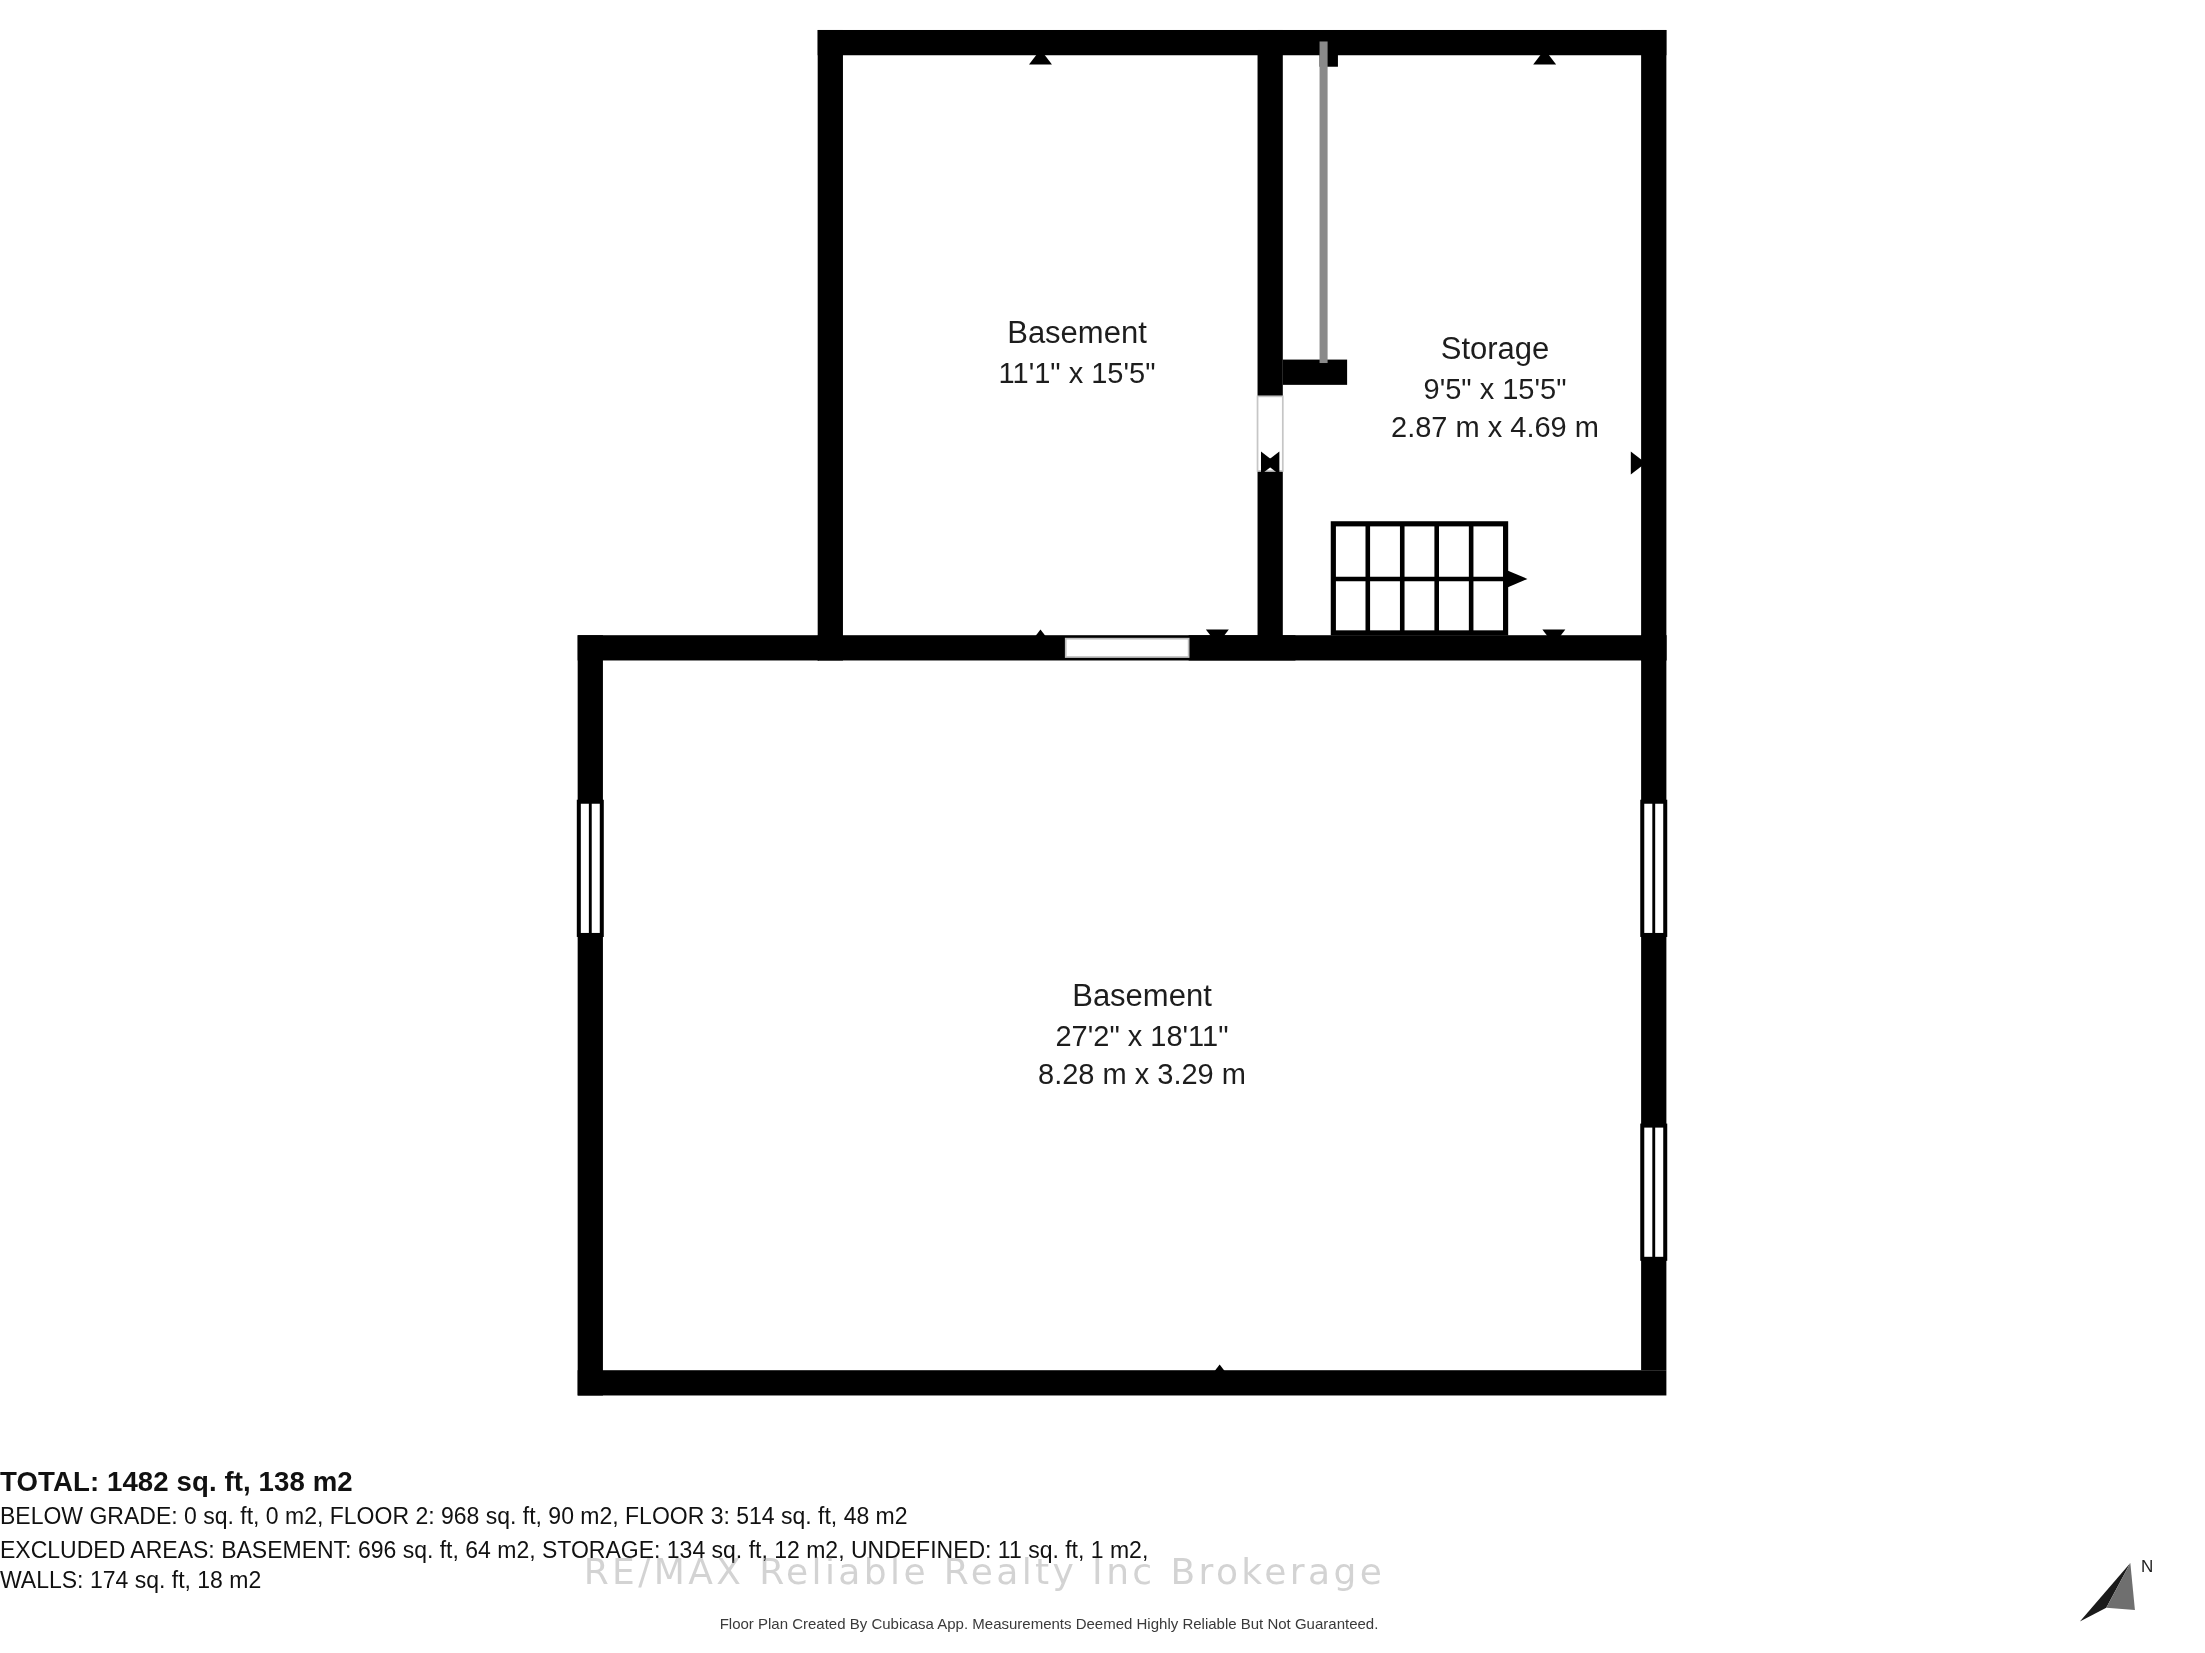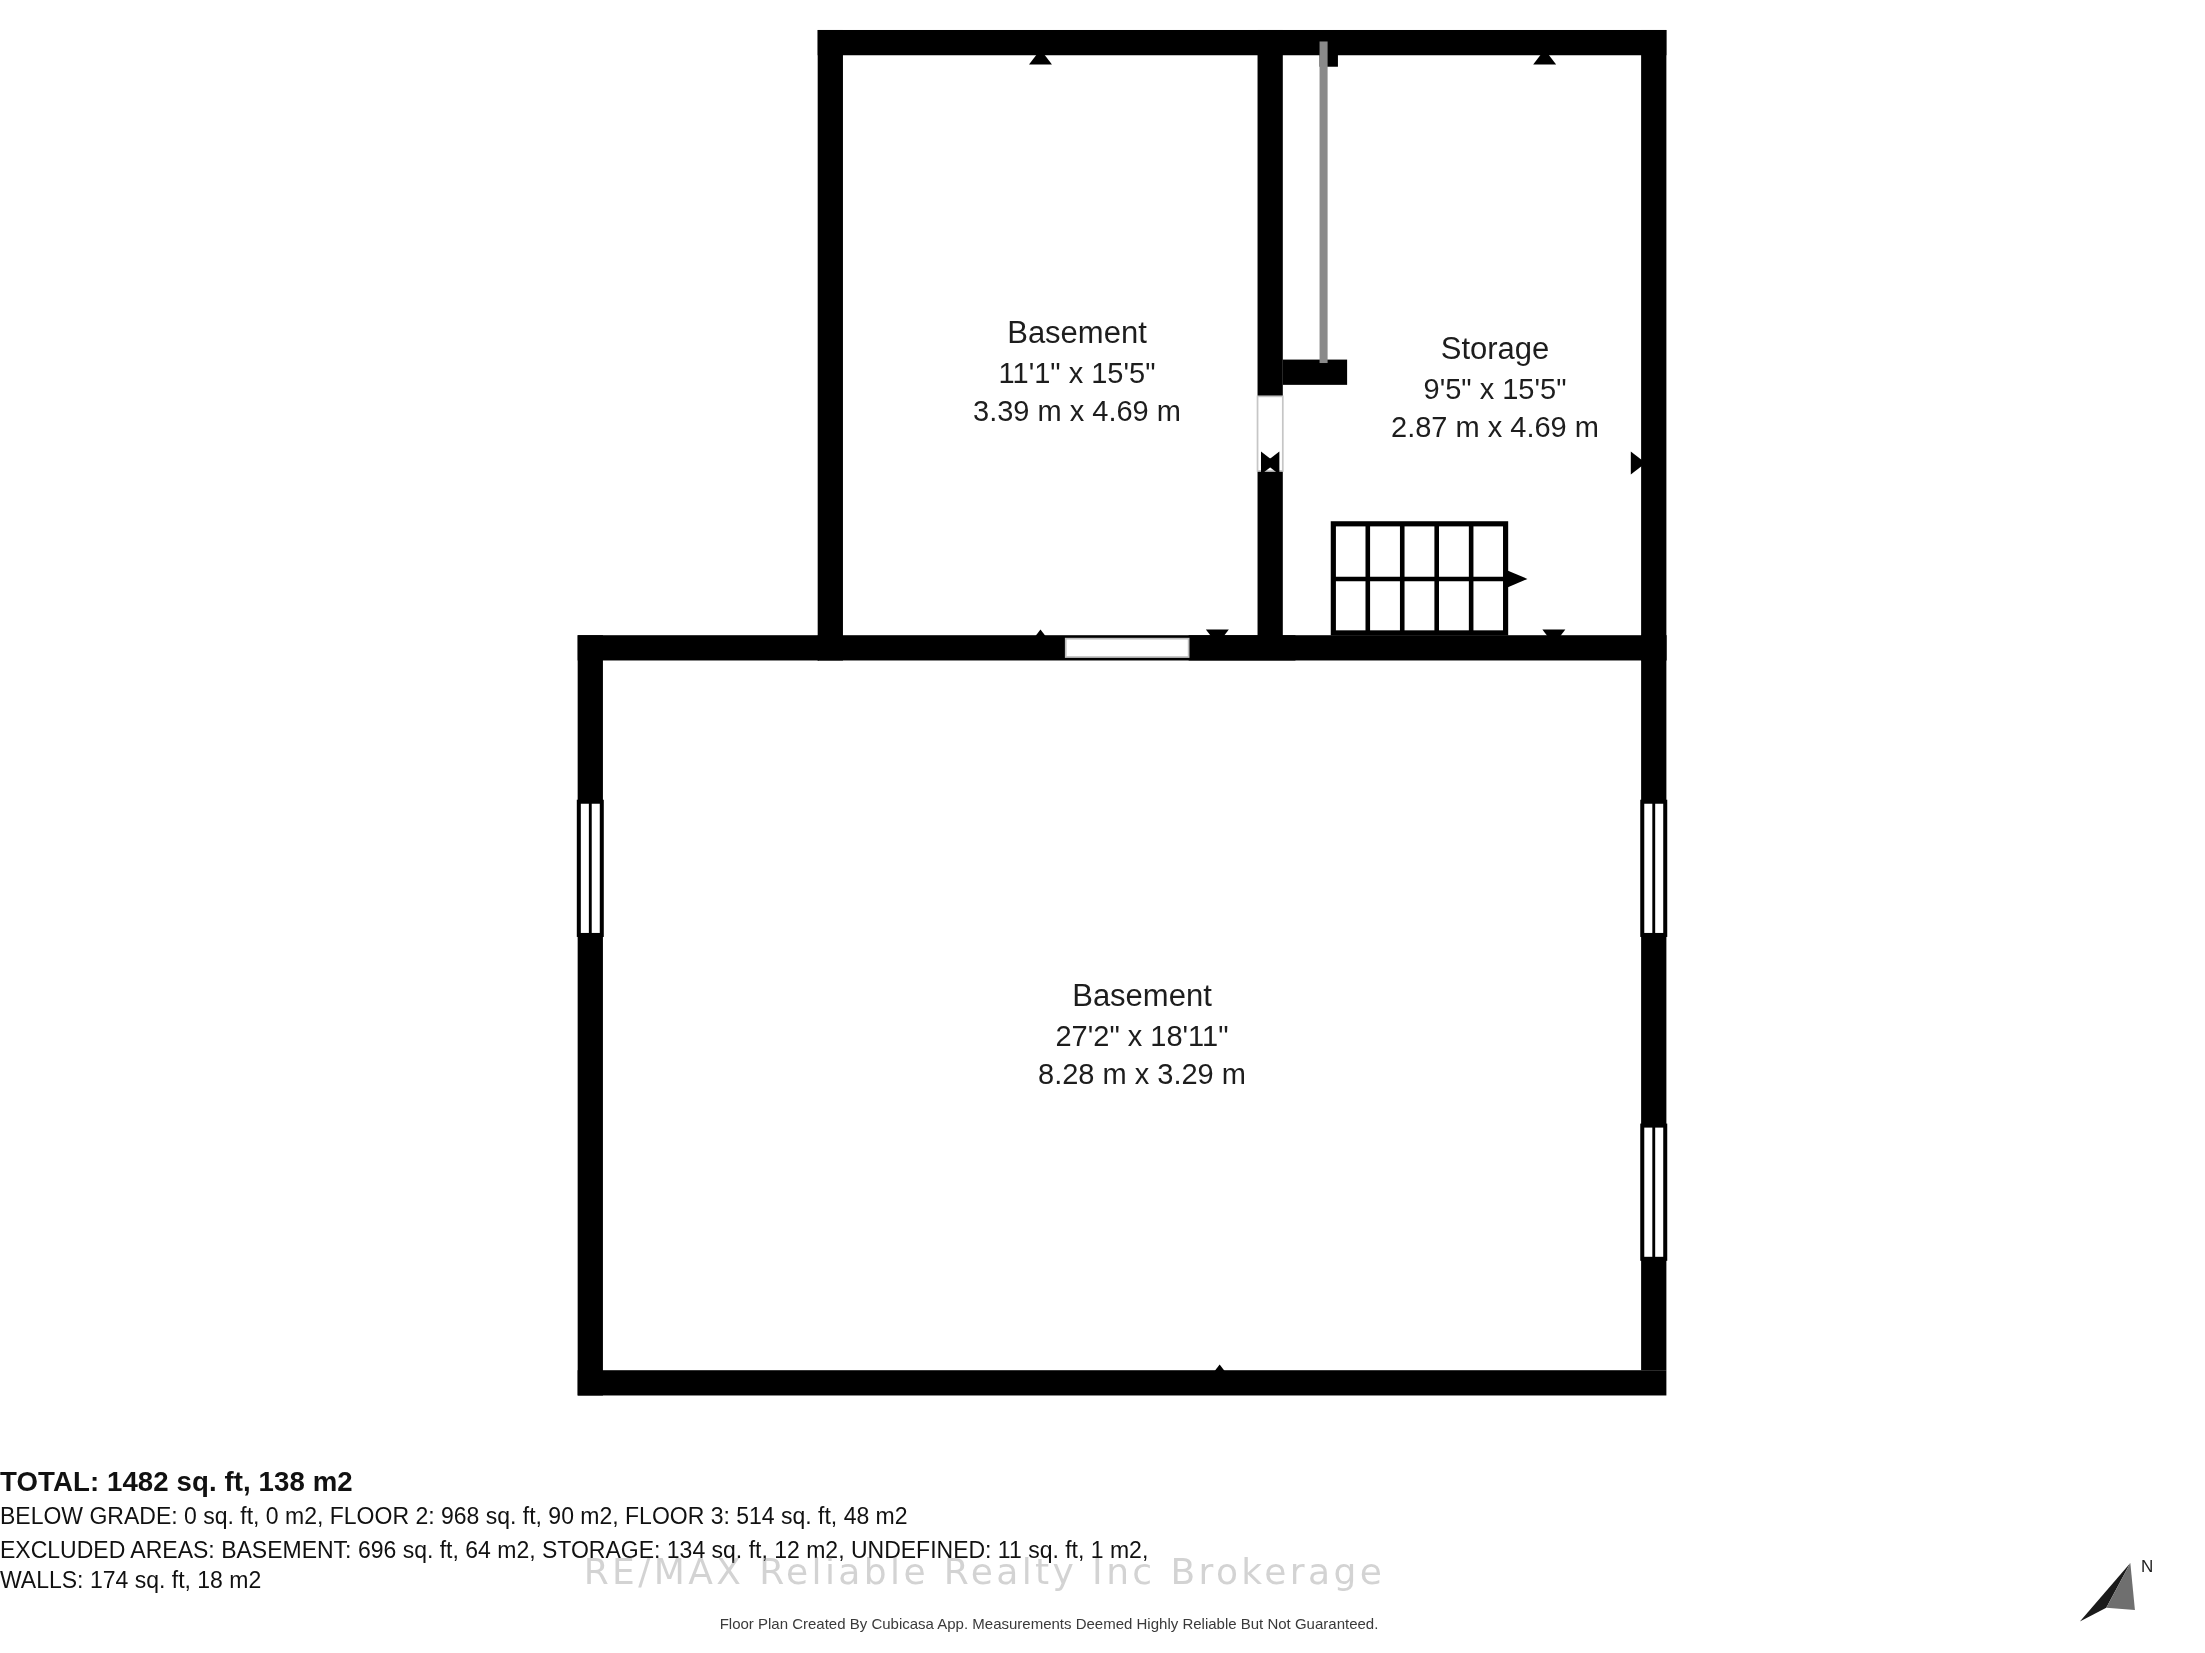--- a/index.html
+++ b/index.html
@@ -156,21 +156,20 @@
     <polygon points="2706,1122 2726,1096 2686,1096"></polygon>
     <polygon points="1048,1762 1022,1782 1048,1802"></polygon>
     <polygon points="2862,1762 2888,1782 2862,1802"></polygon>
     <polygon points="2124,2376 2144,2402 2104,2402"></polygon>
   </g>
 </svg>
 
 <div class="room-label" style="left:818px; top:313px; width:478px;">
   <span class="room-name">Basement</span>
   <span class="room-dim">11'1" x 15'5"</span>
-  <span class="room-dim">3.39 m x 4.69 m</span>
 </div>
 
 <div class="room-label" style="left:1283px; top:300px; width:384px;margin-top:29px;">
   <span class="room-name">Storage</span>
   <span class="room-dim">9'5" x 15'5"</span>
   <span class="room-dim">2.87 m x 4.69 m</span>
 </div>
 
 <div class="room-label" style="left:603px; top:976px; width:1038px;">
   <span class="room-name">Basement</span>

